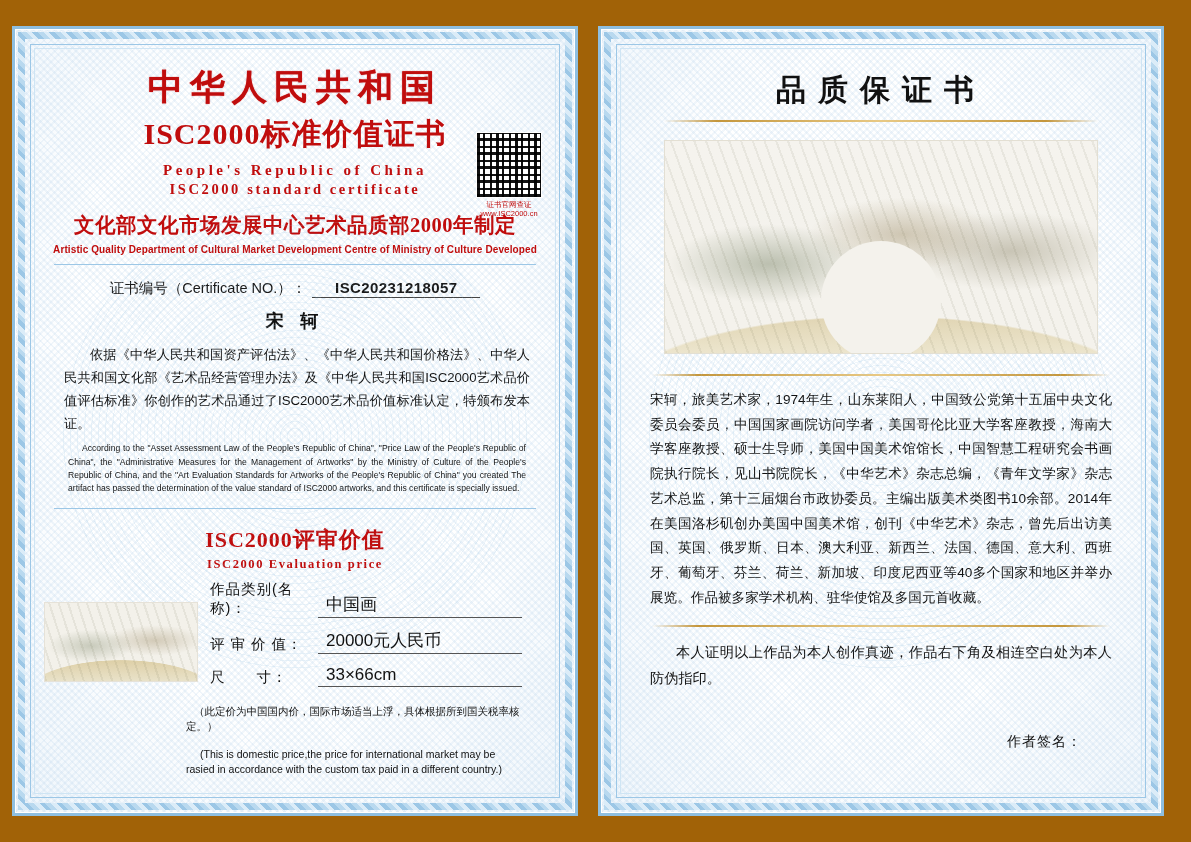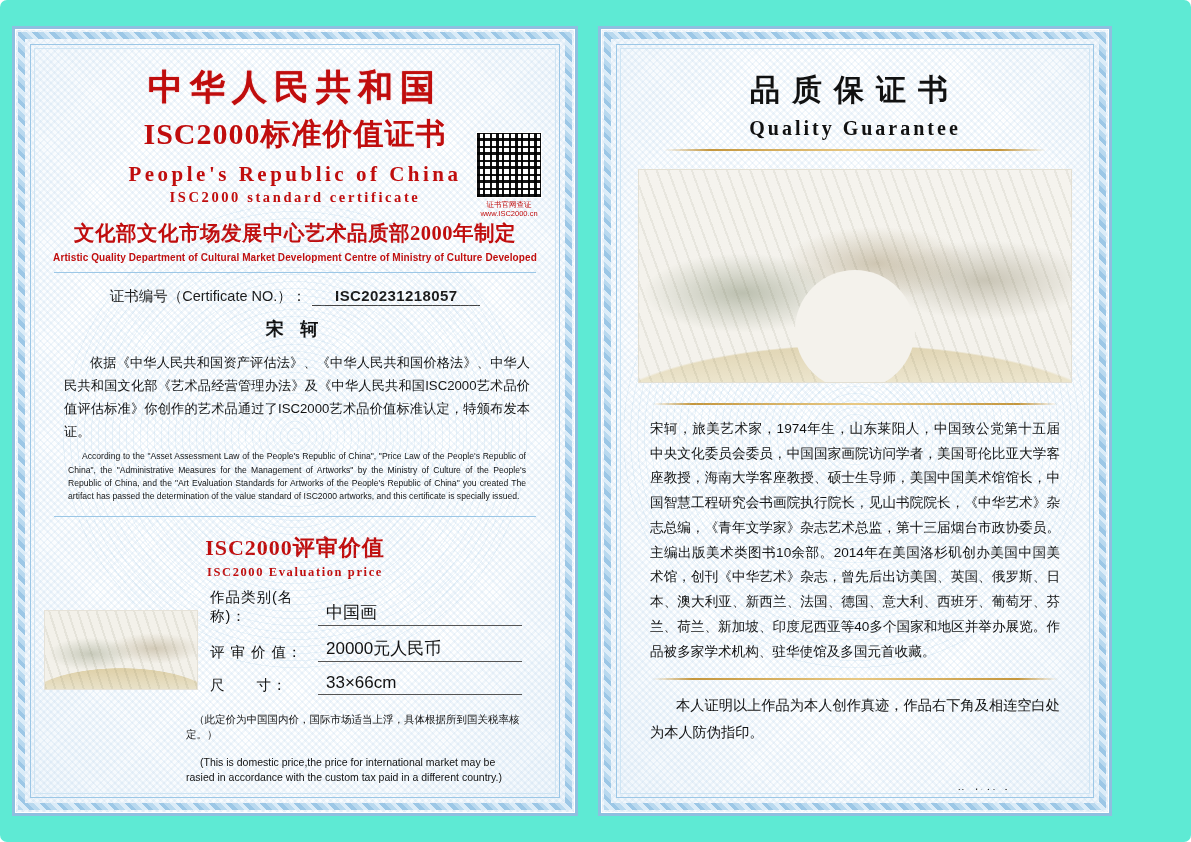--- a/index.html
+++ b/index.html
@@ -10,42 +10,41 @@
   body {
     width: 1191px;
     height: 842px;
     font-family: "Liberation Sans", sans-serif;
     overflow: hidden;
   }
   .page {
     position: relative;
     width: 1191px;
     height: 842px;
-    background: #5eead4;
+    background: #a16207;
     display: flex;
     gap: 0px;
-    border-radius: 7px;
   }
 
   
   .cert {
     position: relative;
     box-sizing: border-box;
     background:
       repeating-linear-gradient(45deg, rgba(176,206,232,0.18) 0 2px, rgba(255,255,255,0) 2px 5px),
       repeating-linear-gradient(-45deg, rgba(176,206,232,0.16) 0 2px, rgba(255,255,255,0) 2px 5px),
       radial-gradient(ellipse at 50% 45%, #ffffff 55%, #eef5fb 100%);
   }
   .cert-left {
     width: 566px;
     height: 790px;
     margin: 26px 0 0 12px;
   }
   .cert-right {
-    width: 514px;
+    width: 566px;
     height: 790px;
     margin: 26px 0 0 20px;
   }
   .border-outer {
     position: absolute;
     inset: 0;
     border: 3px solid #8fbfe0;
     box-shadow: inset 0 0 0 1px #ffffff;
   }
   .border-guilloche {
@@ -100,21 +99,21 @@
     font-weight: bold;
     font-size: 30px;
     letter-spacing: 1px;
   }
   .l-title-en {
     margin: 7px 0 0;
     text-align: center;
     color: #c00d0d;
     font-family: "Liberation Serif", serif;
     font-weight: bold;
-    font-size: 21px;
+    font-size: 15px;
     letter-spacing: 3.5px;
   }
   .l-title-en2 {
     margin: 2px 0 0;
     text-align: center;
     color: #c00d0d;
     font-family: "Liberation Serif", serif;
     font-weight: bold;
     font-size: 14.5px;
     letter-spacing: 2.6px;
@@ -496,21 +495,20 @@
   <div class="cert cert-right">
     <div class="border-outer"></div>
     <div class="border-guilloche"></div>
     <div class="border-inner"></div>
     <div class="border-inner2"></div>
 
     <div class="cert-body">
       <div class="watermark-ring"></div>
 
       <div class="r-title-zh">品质保证书</div>
-      <div class="r-title-en">Quality  Guarantee</div>
       <div class="r-gold-rule"></div>
 
       <div class="artwork-big">
         <div class="fan-big"></div>
       </div>
 
       <div class="r-gold-rule2"></div>
 
       <div class="bio">宋轲，旅美艺术家，1974年生，山东莱阳人，中国致公党第十五届中央文化委员会委员，中国国家画院访问学者，美国哥伦比亚大学客座教授，海南大学客座教授、硕士生导师，美国中国美术馆馆长，中国智慧工程研究会书画院执行院长，见山书院院长，《中华艺术》杂志总编，《青年文学家》杂志艺术总监，第十三届烟台市政协委员。主编出版美术类图书10余部。2014年在美国洛杉矶创办美国中国美术馆，创刊《中华艺术》杂志，曾先后出访美国、英国、俄罗斯、日本、澳大利亚、新西兰、法国、德国、意大利、西班牙、葡萄牙、芬兰、荷兰、新加坡、印度尼西亚等40多个国家和地区并举办展览。作品被多家学术机构、驻华使馆及多国元首收藏。</div>
 

